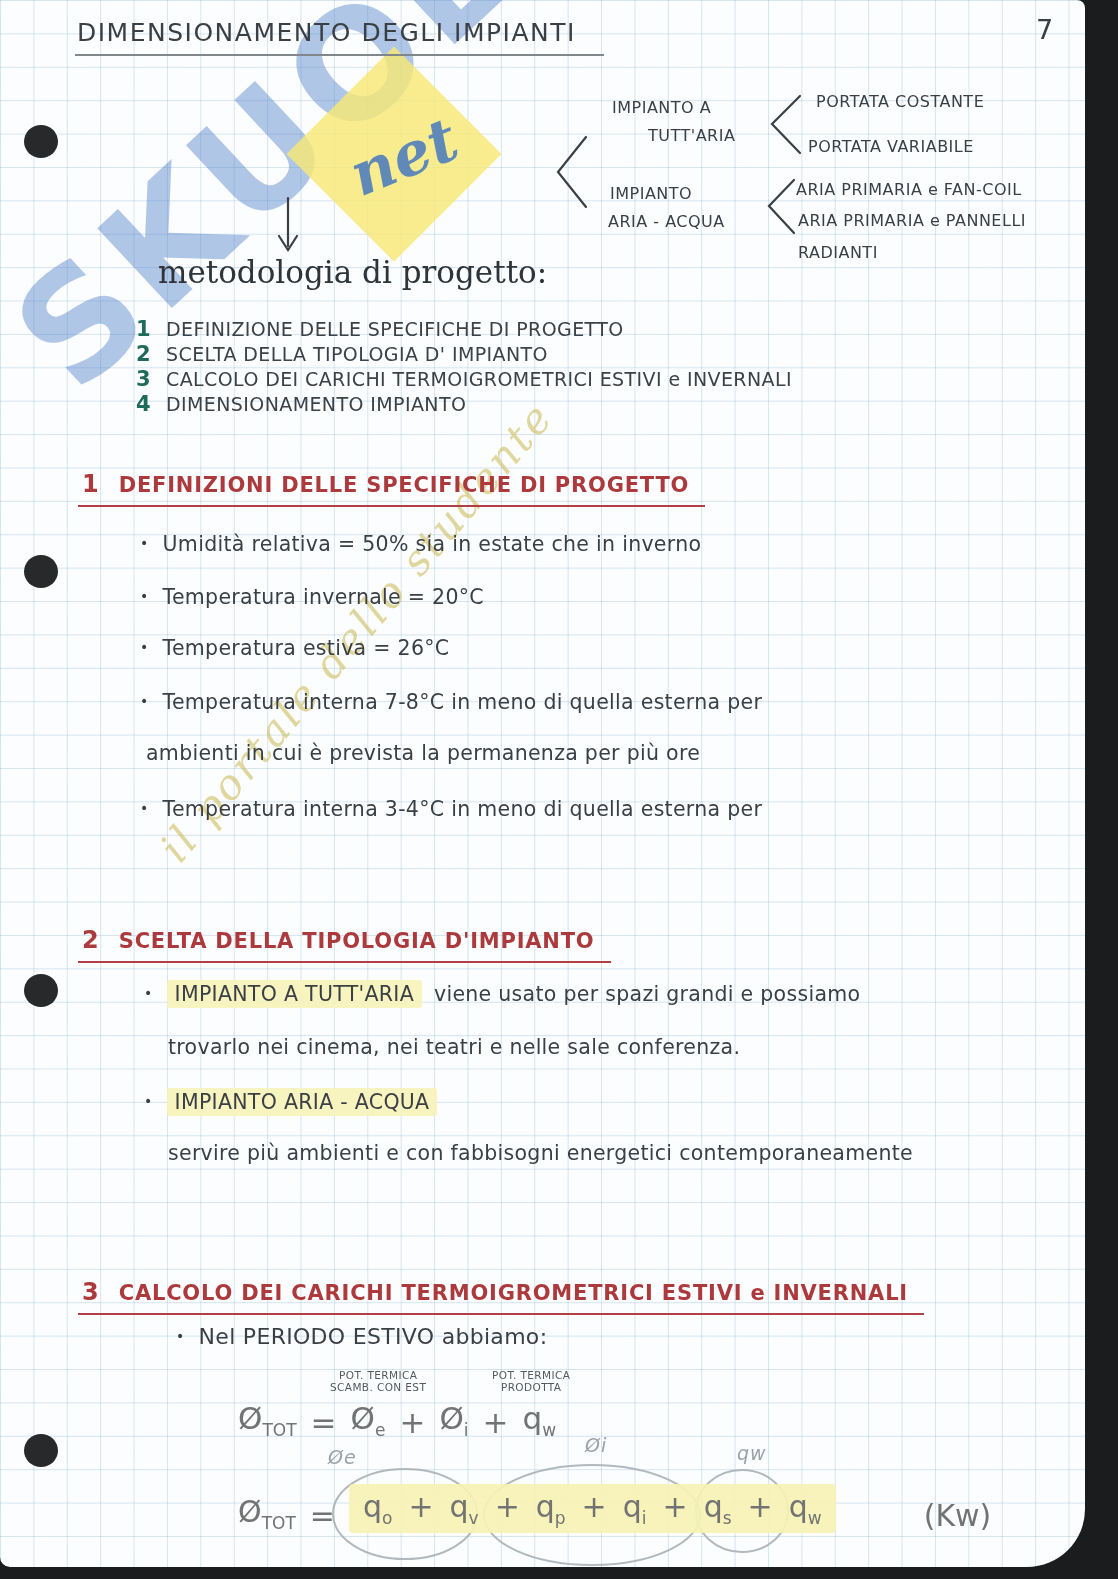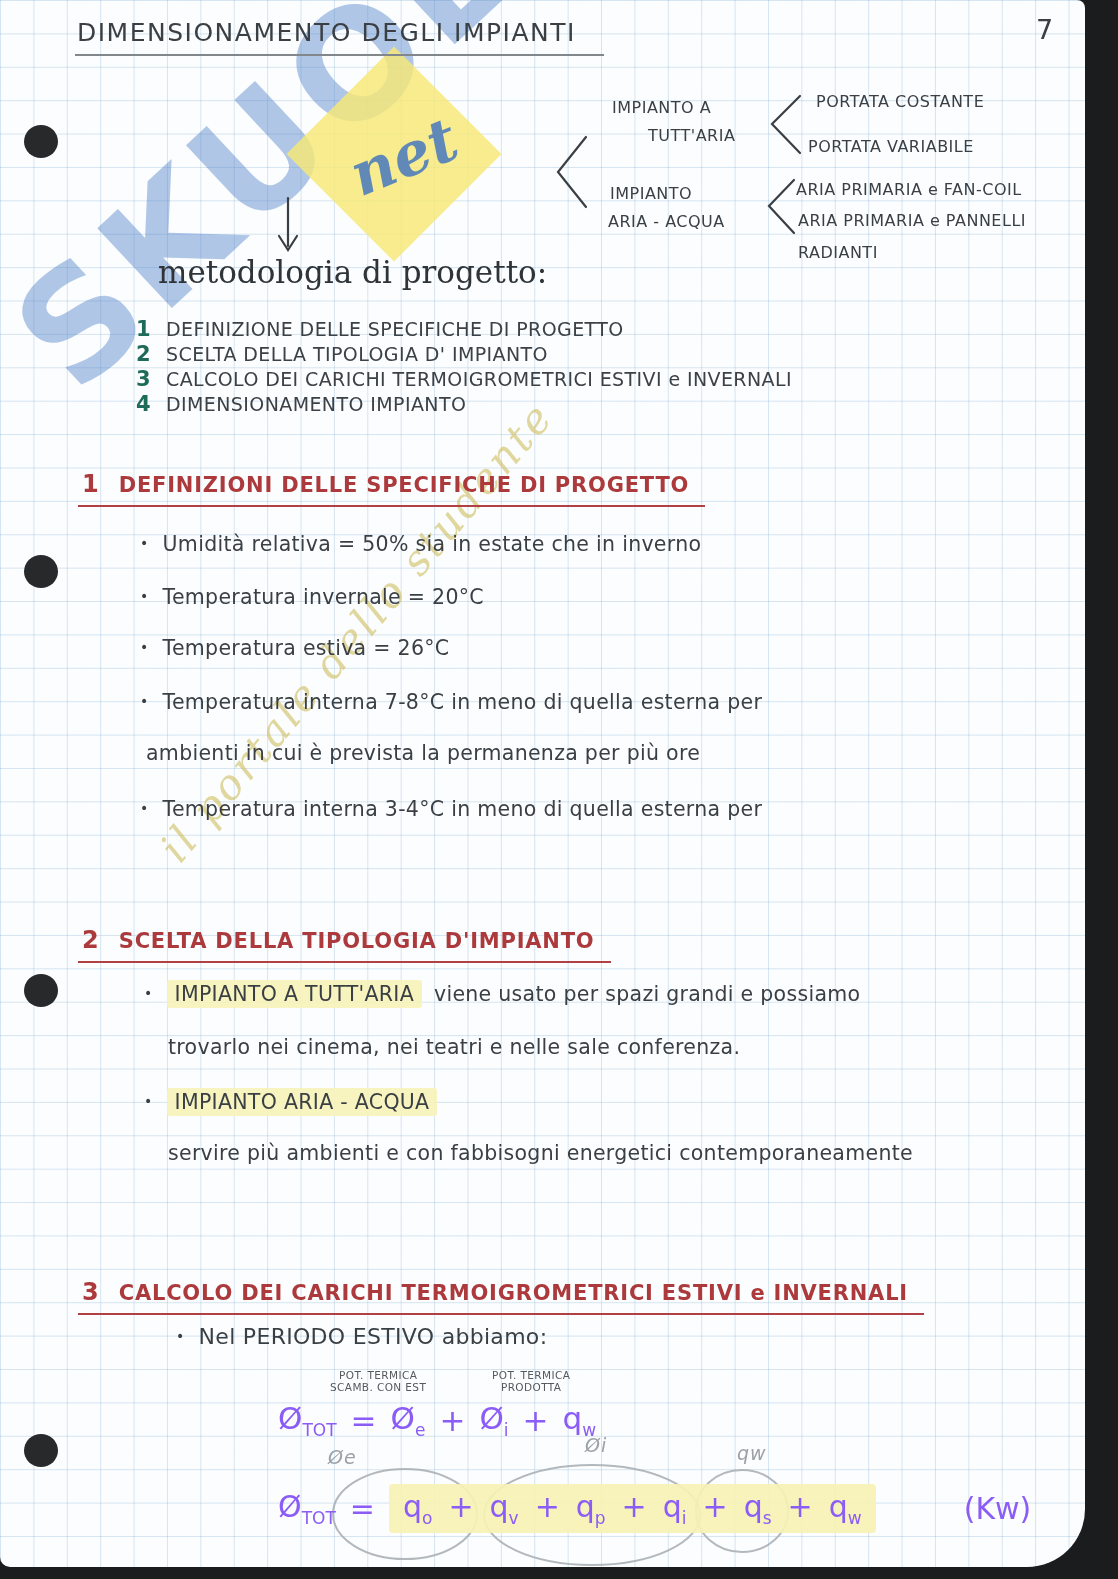--- a/index.html
+++ b/index.html
@@ -59,21 +59,21 @@
   .cont{}
   #s1b1{left:140px;top:532px;} #s1b2{left:140px;top:585px;} #s1b3{left:140px;top:636px;}
   #s1b4a{left:140px;top:690px;} #s1b4b{left:146px;top:741px;}
   #s1b5a{left:140px;top:797px;} #s1b5b{left:162px;top:849px;}
   #s2b1a{left:144px;top:980px;} #s2b1b{left:168px;top:1035px;}
   #s2b2a{left:144px;top:1088px;} #s2b2b{left:168px;top:1141px;} #s2b2c{left:168px;top:1194px;}
   #s3b1{left:176px;top:1324px;font-size:22px;}
   
   .f-label{font-size:10.5px;line-height:11.5px;color:#54595d;letter-spacing:.4px;text-align:center;}
   #f1-label1{left:330px;top:1370px;} #f1-label2{left:492px;top:1370px;}
-  .formula{display:flex;align-items:center;font-size:31px;color:#8b5cf6;margin-left:40px;}
+  .formula{display:flex;align-items:flex-end;font-size:31px;color:#737373;}
   .formula .gap{width:14px;}
   sub{font-size:17px;}
   #formula1{left:238px;top:1400px;}
   #formula2{left:238px;top:1484px;font-size:30px;}
   #f2-group{display:inline-flex;align-items:baseline;background:rgba(246,242,180,.92);
     padding:5px 14px;border-radius:4px;margin-left:14px;}
   #f2-group .gap{width:16px;}
   #f2-unit{margin-left:88px;}
   .pencil{color:#9ba1a6;font-style:italic;font-size:19px;letter-spacing:1px;}
   #pencil1{left:328px;top:1446px;} #pencil2{left:585px;top:1434px;} #pencil3{left:737px;top:1442px;}

